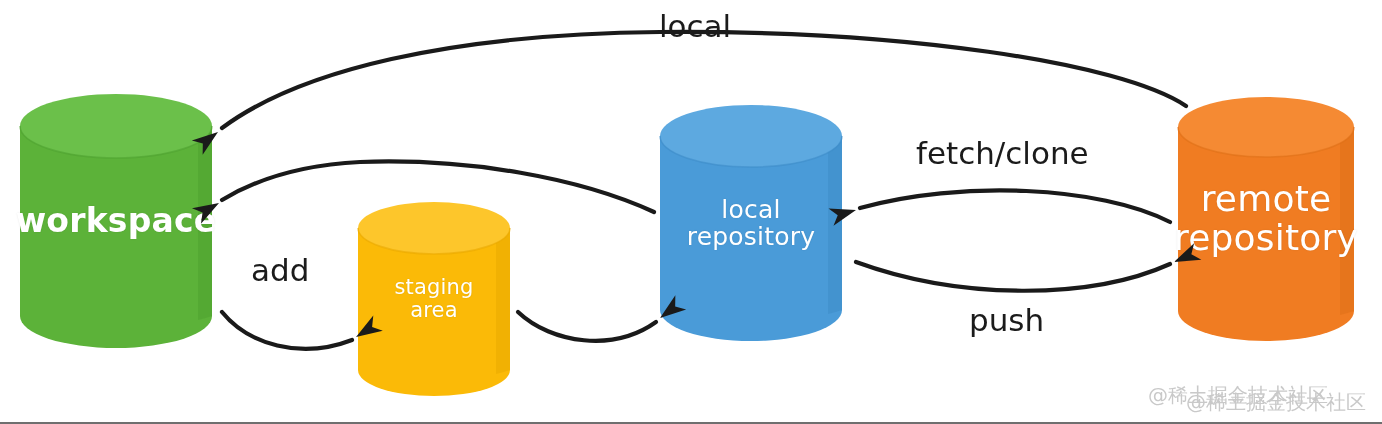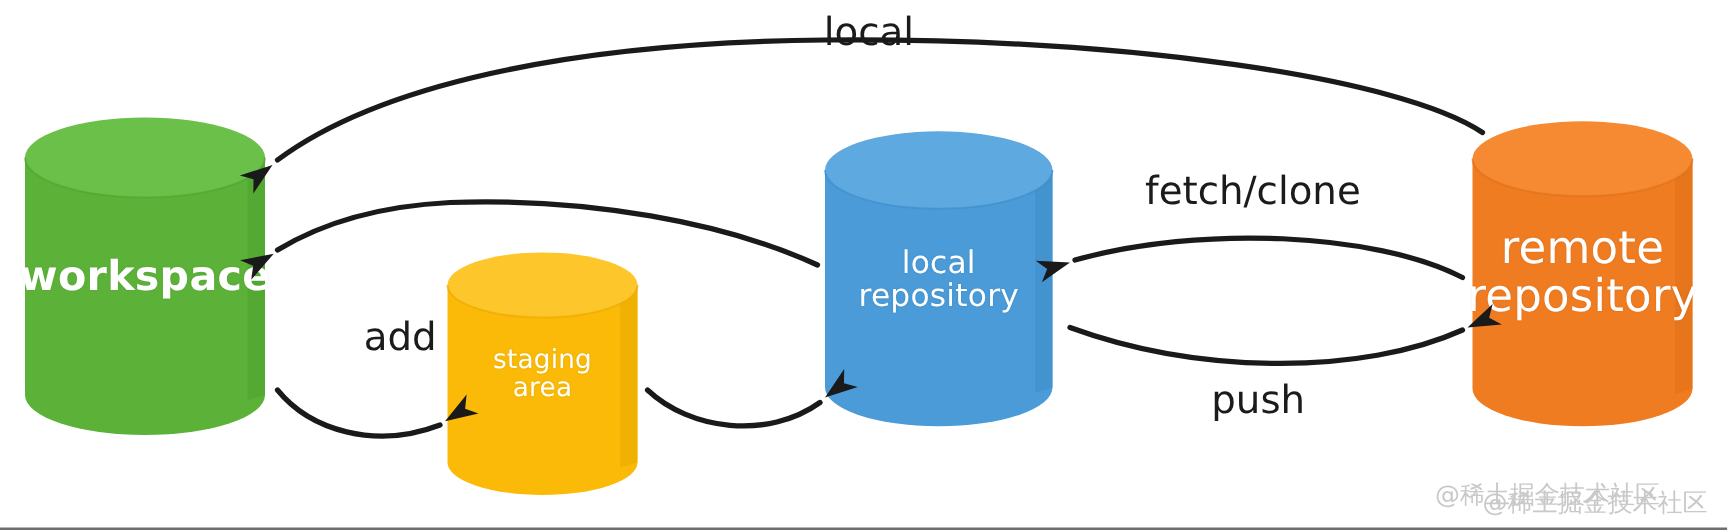--- a/index.html
+++ b/index.html
@@ -141,21 +141,21 @@
       <g transform="translate(856,210) rotate(164)">
         <path d="M 0 0 L 26 -9 L 19 0 L 26 9 Z" fill="#1a1a1a"></path>
       </g>
       <path d="M 856 262 C 960 300, 1090 300, 1170 264" fill="none" stroke="#1a1a1a" stroke-width="4.2" stroke-linecap="round"></path>
       <g transform="translate(1174,262) rotate(-24)">
         <path d="M 0 0 L 26 -9 L 19 0 L 26 9 Z" fill="#1a1a1a"></path>
       </g>
     </svg>
 
   <div class="edge-label" id="label-pull" style="left: 659px; top: 8px;">local</div>
-  <div class="edge-label" id="label-add" style="left: 251px; top: 252px; margin-left: 40px;">add</div>
+  <div class="edge-label" id="label-add" style="left: 251px; top: 252px;">add</div>
   <div class="edge-label" id="label-fetch-clone" style="left: 916px; top: 135px;">fetch/clone</div>
   <div class="edge-label" id="label-push" style="left: 969px; top: 302px;">push</div>
 
   <div class="watermark" id="watermark-0" style="left: 1148px; top: 382px;">@稀土掘金技术社区</div>
   <div class="watermark" id="watermark-1" style="left: 1186px; top: 389px;">@稀土掘金技术社区</div>
 
   <div id="bottom-rule"></div>
 </div>
 
 </body></html>

